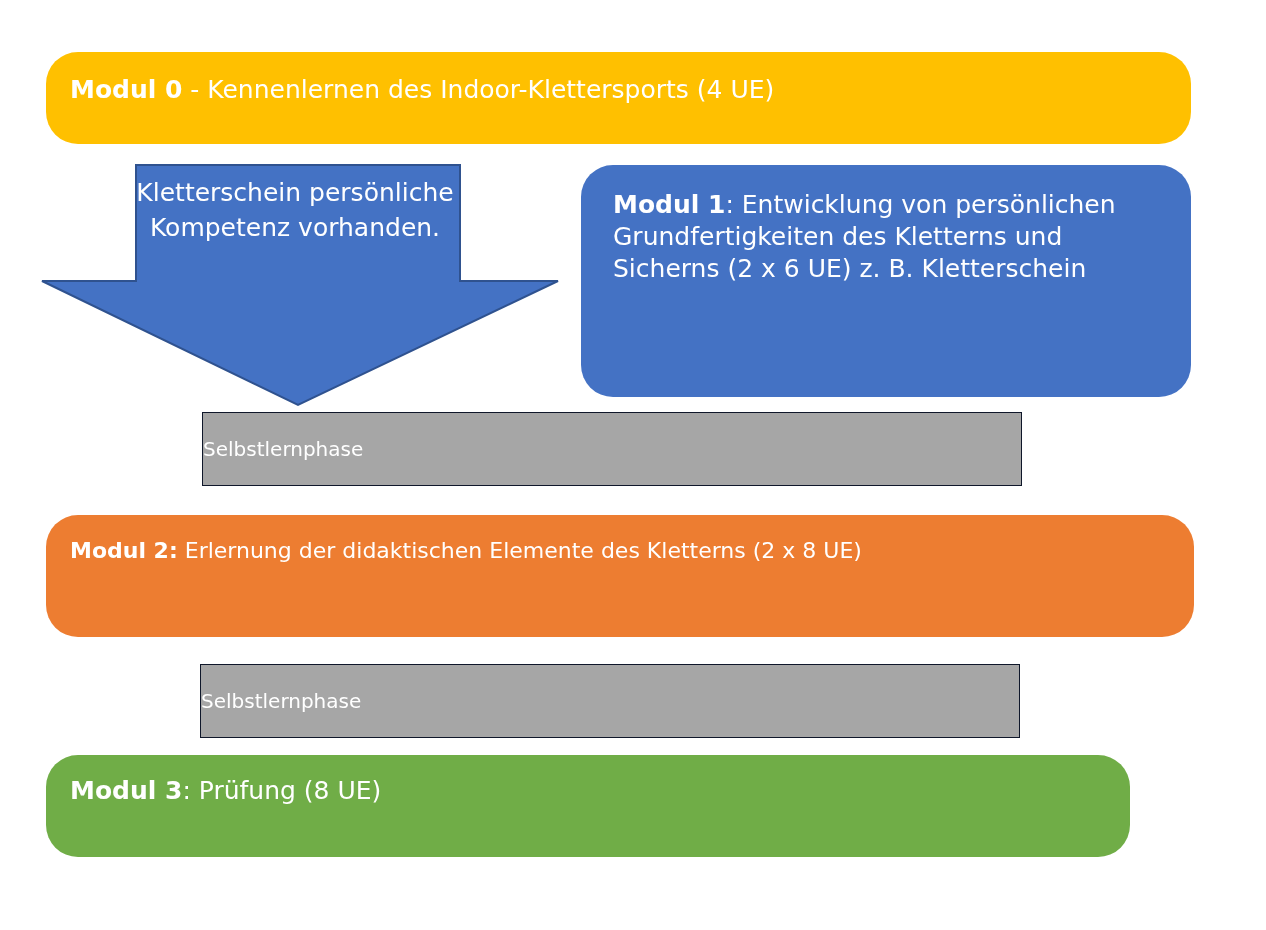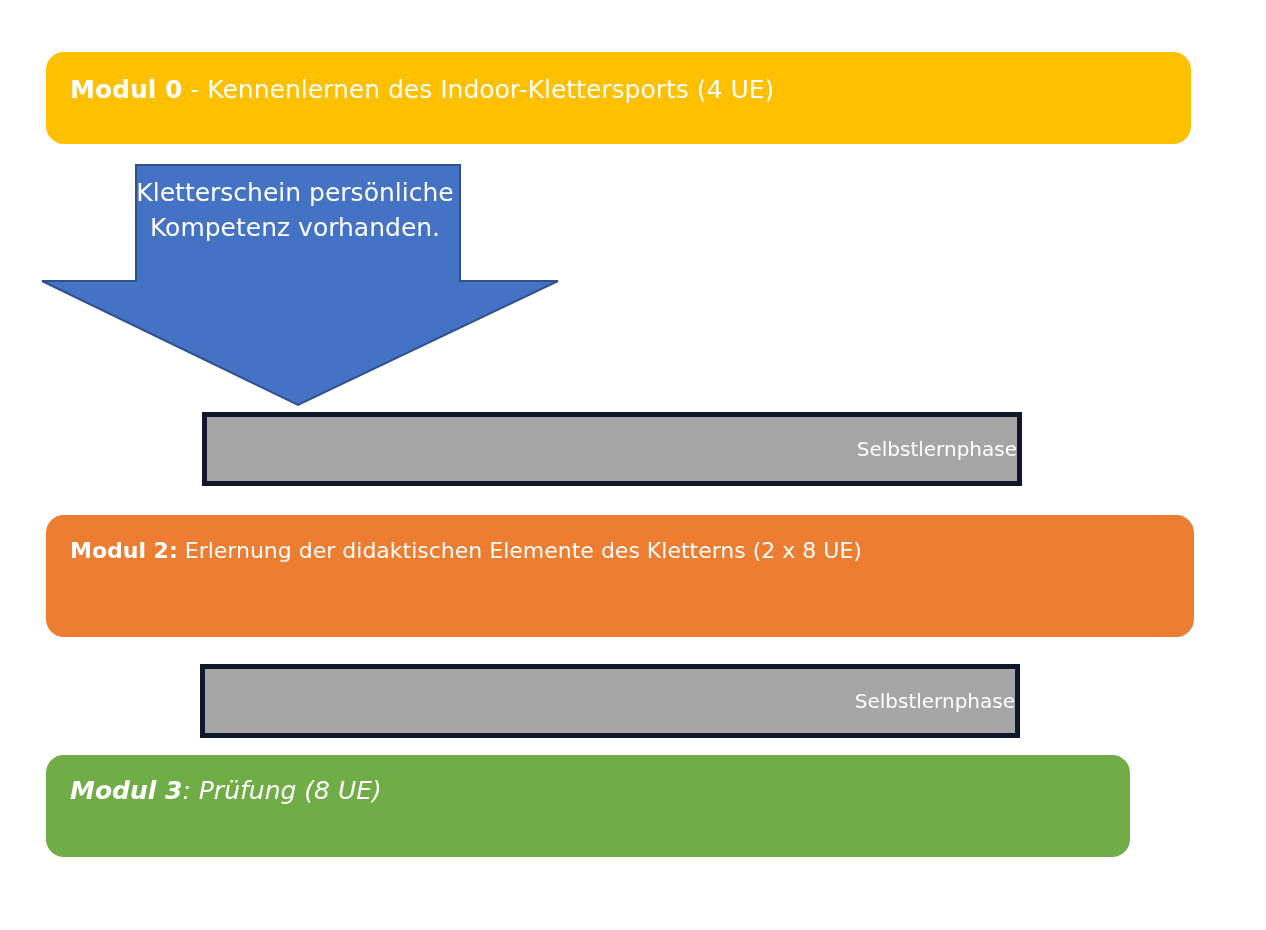--- a/index.html
+++ b/index.html
@@ -23,21 +23,21 @@
 
   .box {
     position: absolute;
     box-sizing: border-box;
     color: #ffffff;
     display: flex;
     align-items: flex-start;
   }
 
   .rounded {
-    border-radius: 18px;
+    border-radius: 32px;
   }
 
   .modul-text {
     display: block;
     line-height: 1.28;
   }
   .modul-text b {
     font-weight: bold;
   }
 
@@ -82,26 +82,26 @@
     text-align: center;
     color: #ffffff;
     font-size: 25px;
     line-height: 1.38;
   }
 
   
   .selbst {
     position: absolute;
     background: #A6A6A6;
-    border: 5px solid #0f172a;
+    border: 1px solid #0f172a;
     color: #ffffff;
     font-size: 20px;
     display: flex;
     align-items: center;
-    justify-content: flex-end;
+    justify-content: flex-start;
     box-sizing: border-box;
   }
   #selbst1 {
     left: 202px;
     top: 412px;
     width: 820px;
     height: 74px;
   }
   #selbst2 {
     left: 200px;
@@ -123,39 +123,41 @@
 
   
   #modul3 {
     left: 46px;
     top: 755px;
     width: 1084px;
     height: 102px;
     background: #70AD47;
     padding: 20px 24px 0 24px;
     font-size: 25px;
-    font-style: italic;
   }
 </style>
 </head>
 <body>
 
 <div id="canvas">
 
   <div class="box rounded" id="modul0">
     <span class="modul-text"><b>Modul 0</b><span> - Kennenlernen des Indoor-Klettersports (4 UE)</span></span>
   </div>
 
   <div id="arrow">
     <svg width="525" height="245" viewBox="0 0 525 245" xmlns="http://www.w3.org/2000/svg">
       <polygon points="96,2 420,2 420,118 518,118 258,242 2,118 96,118" fill="#4472C4" stroke="#2F528F" stroke-width="2"></polygon>
     </svg>
   </div>
   <div id="arrow-label">Kletterschein persönliche Kompetenz vorhanden.</div>
 
+  <div class="box rounded" id="modul1">
+    <span class="modul-text"><b>Modul 1</b><span>: Entwicklung von persönlichen Grundfertigkeiten des Kletterns und Sicherns (2 x 6 UE) z. B. Kletterschein</span></span>
+  </div>
 
   <div class="selbst" id="selbst1">
     <span>Selbstlernphase</span>
   </div>
 
   <div class="box rounded" id="modul2">
     <span class="modul-text"><b>Modul 2:</b><span> Erlernung der didaktischen Elemente des Kletterns (2 x 8 UE)</span></span>
   </div>
 
   <div class="selbst" id="selbst2">

